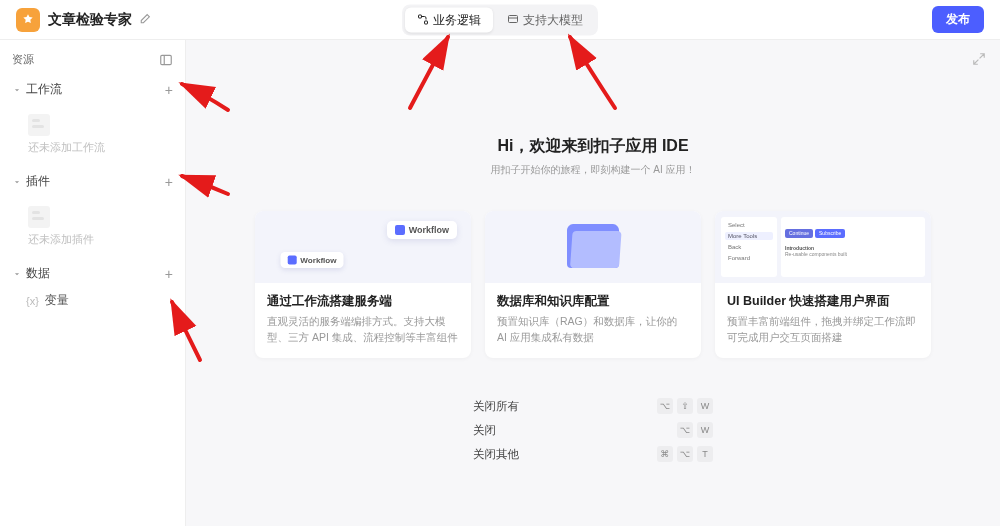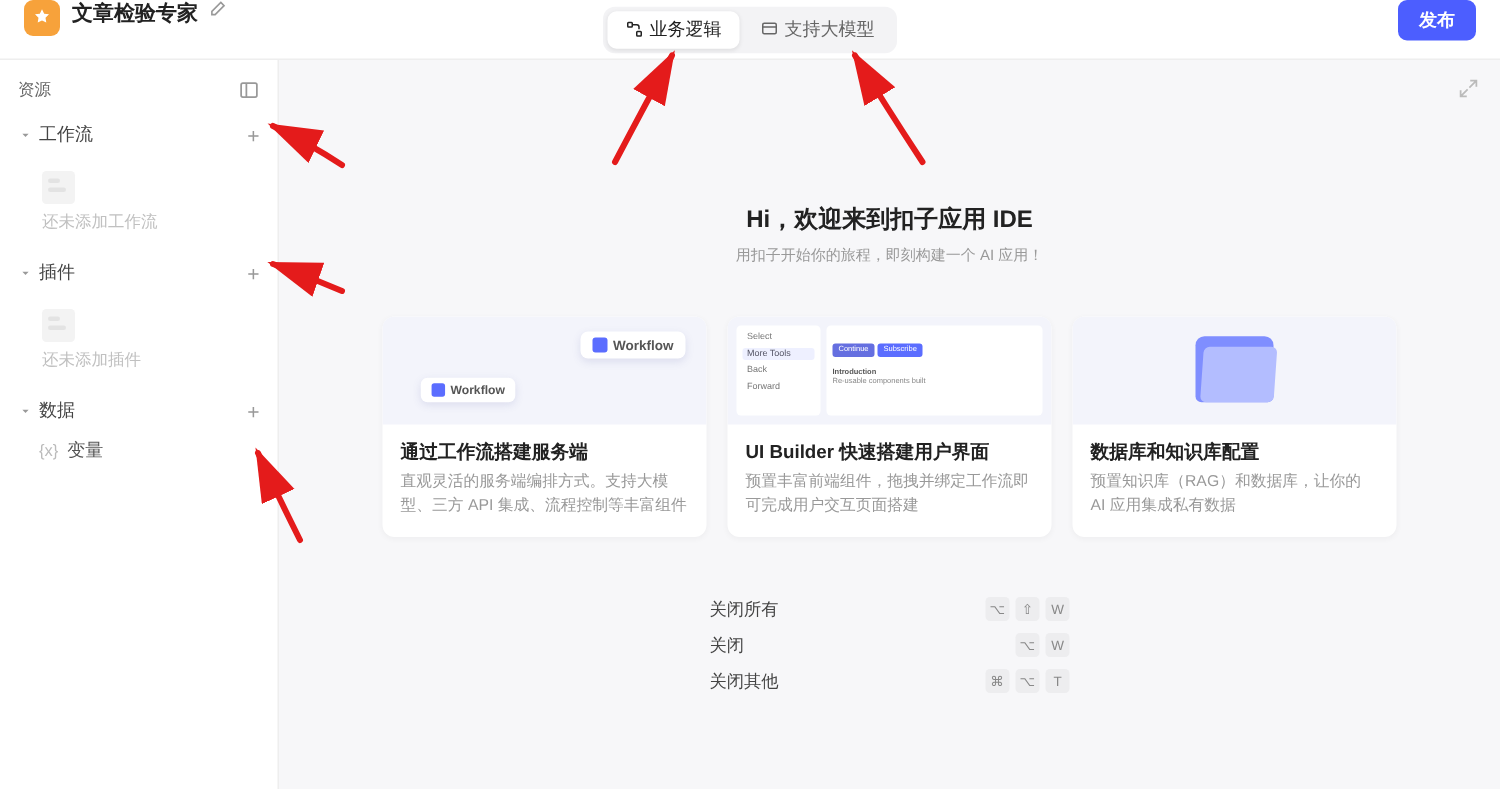--- a/index.html
+++ b/index.html
@@ -1,20 +1,20 @@
 <!DOCTYPE html>
 <html><head>
 <meta charset="utf-8">
 <style>
   * { box-sizing: border-box; margin: 0; padding: 0; }
   html, body { width: 1000px; height: 526px; overflow: hidden; font-family: -apple-system, "PingFang SC", "Microsoft YaHei", sans-serif; background: #f7f7f9; }
   body { position: relative; }
 
   
-  .topbar { height: 40px; display: flex; align-items: flex-start; padding: 0 16px; background: #fff; border-bottom: 1px solid #eee; position: relative; }
+  .topbar { height: 40px; display: flex; align-items: center; padding: 0 16px; background: #fff; border-bottom: 1px solid #eee; position: relative; }
   .app-icon { width: 24px; height: 24px; border-radius: 6px; background: #f7a23b; display: flex; align-items: center; justify-content: center; margin-right: 8px; }
   .app-icon svg { width: 14px; height: 14px; }
   .app-title { font-size: 14px; font-weight: 600; color: #222; }
   .edit-icon { margin-left: 6px; color: #999; cursor: pointer; display: flex; }
 
   .topbar-center { position: absolute; left: 50%; top: 50%; transform: translate(-50%, -50%); display: flex; background: #f3f3f5; border-radius: 8px; padding: 3px; gap: 2px; }
   .seg-tab { display: flex; align-items: center; gap: 4px; padding: 4px 12px; border-radius: 6px; font-size: 12px; color: #666; cursor: pointer; }
   .seg-tab.active { background: #fff; color: #222; box-shadow: 0 1px 3px rgba(0,0,0,0.08); }
   .seg-tab svg { width: 12px; height: 12px; }
 
@@ -205,52 +205,52 @@
           </div>
       </div>
       <div class="card-body">
         <div class="card-title">通过工作流搭建服务端</div>
         <div class="card-desc">直观灵活的服务端编排方式。支持大模型、三方 API 集成、流程控制等丰富组件</div>
       </div>
     </div>
 
     <div class="card">
       <div class="card-img">
+        <div class="db-icon">
+          <div class="db-folder-back"></div>
+            <div class="db-folder-front"></div>
+        </div>
+      </div>
+      <div class="card-body">
+        <div class="card-title">数据库和知识库配置</div>
+        <div class="card-desc">预置知识库（RAG）和数据库，让你的 AI 应用集成私有数据</div>
+      </div>
+    </div>
+
+    <div class="card">
+      <div class="card-img">
         <div class="bp">
           <div class="bp-left">
             <div>Select</div>
             <div class="sel">More Tools</div>
             <div>Back</div>
             <div>Forward</div>
           </div>
           <div class="bp-right">
             <span class="bp-btn a">Continue</span><span class="bp-btn b">Subscribe</span>
             <div class="bp-intro">
                 <div class="t">Introduction</div>
                 <div>Re-usable components built</div>
               </div>
           </div>
         </div>
       </div>
       <div class="card-body">
         <div class="card-title">UI Builder 快速搭建用户界面</div>
         <div class="card-desc">预置丰富前端组件，拖拽并绑定工作流即可完成用户交互页面搭建</div>
-      </div>
-    </div>
-
-    <div class="card">
-      <div class="card-img">
-        <div class="db-icon">
-          <div class="db-folder-back"></div>
-            <div class="db-folder-front"></div>
-        </div>
-      </div>
-      <div class="card-body">
-        <div class="card-title">数据库和知识库配置</div>
-        <div class="card-desc">预置知识库（RAG）和数据库，让你的 AI 应用集成私有数据</div>
       </div>
     </div>
   </div>
 
   <div class="shortcut-list">
     <div class="shortcut-row">
       <span>关闭所有</span>
       <span class="keys">
         <span class="keycap">⌥</span>
         <span class="keycap">⇧</span>

